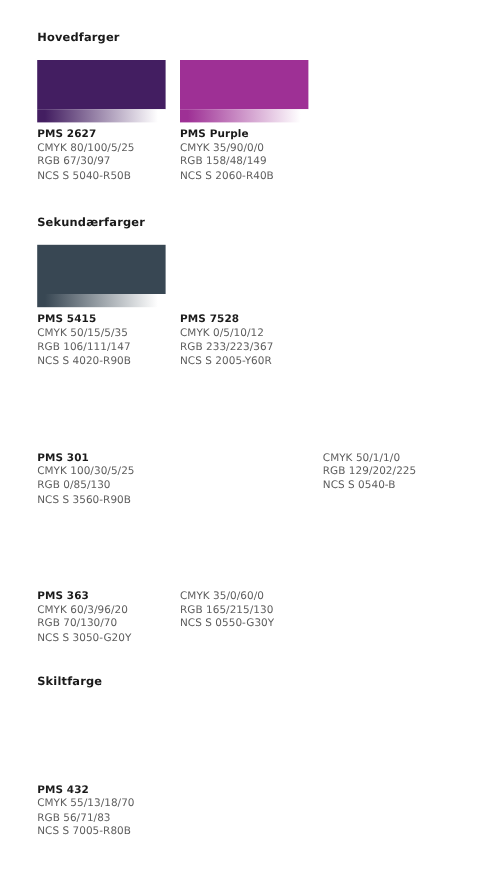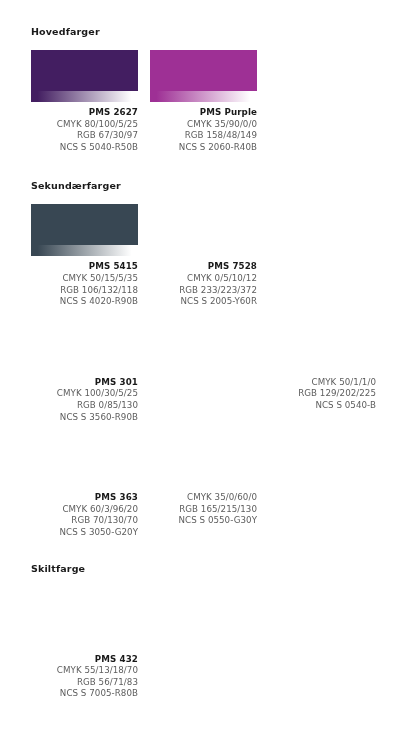--- a/index.html
+++ b/index.html
@@ -33,21 +33,20 @@
     letter-spacing: 0.15px;
     line-height: 12px;
     margin: 0;
     padding: 0;
   }
 
   .row {
     display: flex;
     flex-direction: row;
     align-items: flex-start;
-    text-align: right;
   }
 
   .swatch-cell {
     width: 119px;
     flex: 0 0 119px;
     box-sizing: border-box;
     padding-right: 12px;
   }
 
   .chip {
@@ -141,33 +140,33 @@
 
     <div class="row">
       <div class="swatch-cell">
         <div class="chip">
           <span class="chip-solid" style="background: rgb(56, 71, 83);"></span>
           <span class="chip-fade" style="background: linear-gradient(to right, rgb(56, 71, 83) 0%, rgb(56, 71, 83) 6%, rgba(255, 255, 255, 0.96) 94%, rgb(255, 255, 255) 100%);"></span>
         </div>
         <div class="labels">
           <div class="pms-name">PMS 5415</div>
           <div class="spec">CMYK 50/15/5/35</div>
-          <div class="spec">RGB 106/132/118</div>
+          <div class="spec">RGB 106/111/147</div>
           <div class="spec">NCS S 4020-R90B</div>
         </div>
       </div>
       <div class="swatch-cell">
         <div class="chip">
           <span class="chip-solid"></span>
           <span class="chip-fade"></span>
         </div>
         <div class="labels">
           <div class="pms-name">PMS 7528</div>
           <div class="spec">CMYK 0/5/10/12</div>
-          <div class="spec">RGB 233/223/372</div>
+          <div class="spec">RGB 233/223/367</div>
           <div class="spec">NCS S 2005-Y60R</div>
         </div>
       </div>
     </div>
 
     <div class="row row-gap">
       <div class="swatch-cell">
         <div class="chip">
           <span class="chip-solid"></span>
           <span class="chip-fade"></span>

